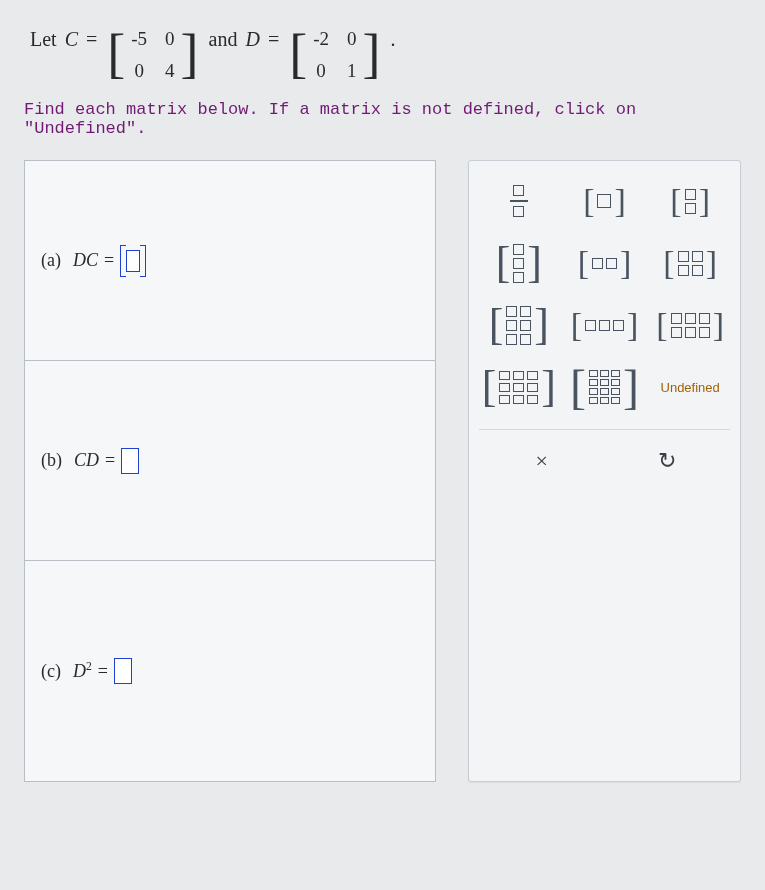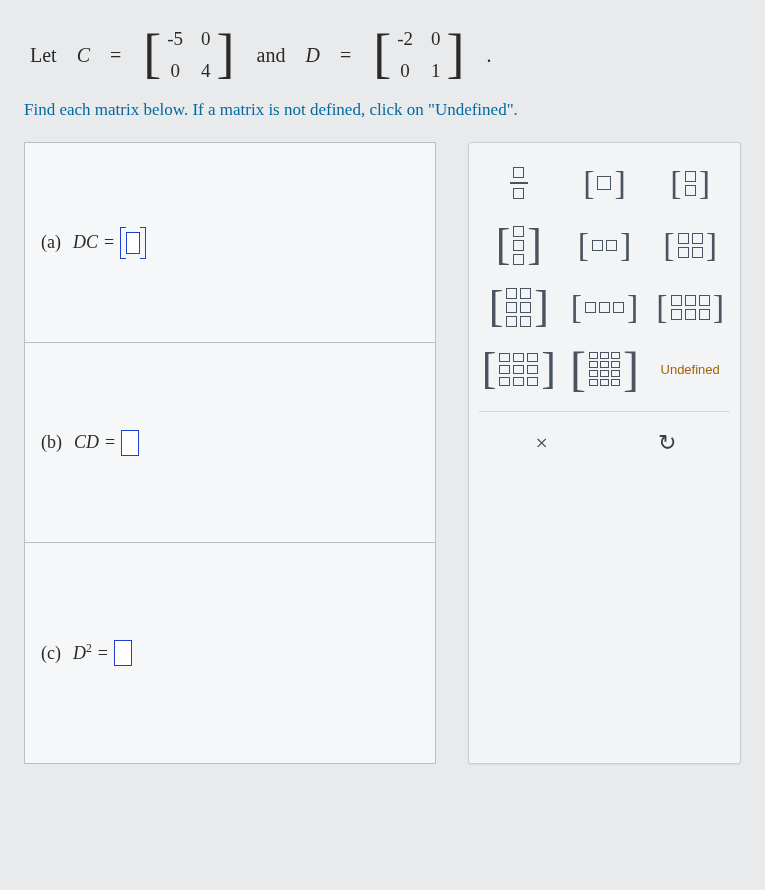--- a/index.html
+++ b/index.html
@@ -7,22 +7,21 @@
     width: 765px;
     height: 890px;
     background: #e8eaec;
     font-family: "Times New Roman", Georgia, serif;
     color: #2a2a2a;
     padding: 28px 24px 24px 24px;
     position: relative;
   }
   .problem-line {
     display: flex;
-    align-items: center;
-    gap: 20px;
+    gap: 8px;
     font-size: 20px;
     margin-bottom: 18px;
     margin-left: 6px;
   }
   .matrix {
     display: inline-flex;
     align-items: center;
     padding: 0 2px;
   }
   .bracket {
@@ -32,24 +31,24 @@
   }
   .mgrid {
     display: grid;
     grid-template-columns: auto auto;
     gap: 10px 18px;
     padding: 0 6px;
     font-size: 19px;
     text-align: center;
   }
   .instr {
-    font-family: Liberation Serif, serif;
+    font-family: Liberation Mono, monospace;
     font-size: 17px;
     margin: 8px 0 22px 0;
-    color: #0369a1;
+    color: #701a75;
   }
   .main-row { display: flex; gap: 32px; }
   .answer-table {
     border: 1px solid #b8bec5;
     background: #f6f7f8;
     width: 420px;
   }
   .ans-cell {
     border-bottom: 1px solid #b8bec5;
     height: 200px;

